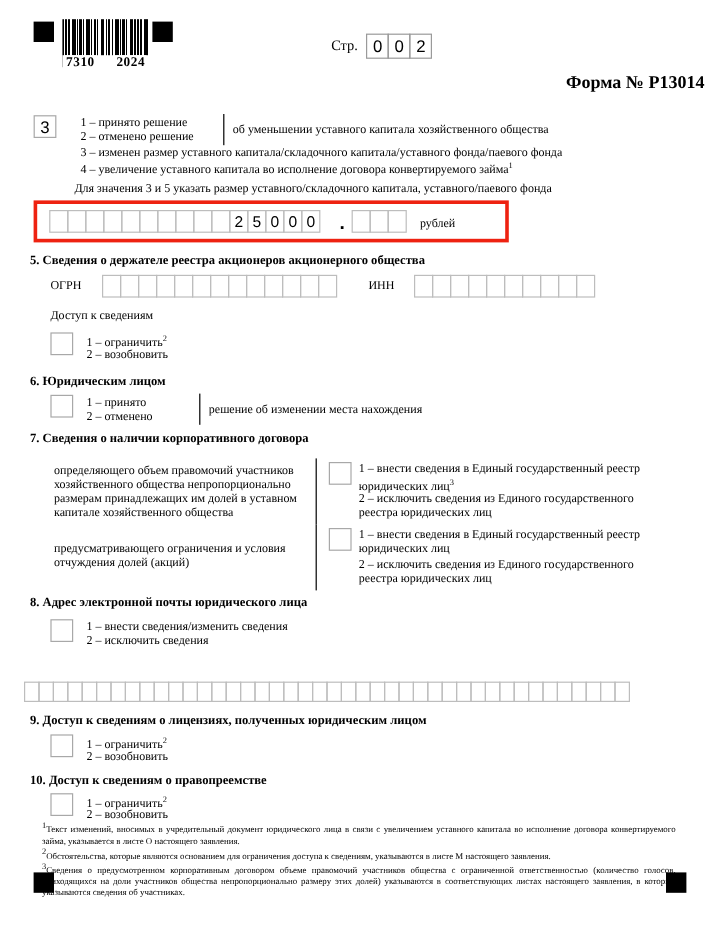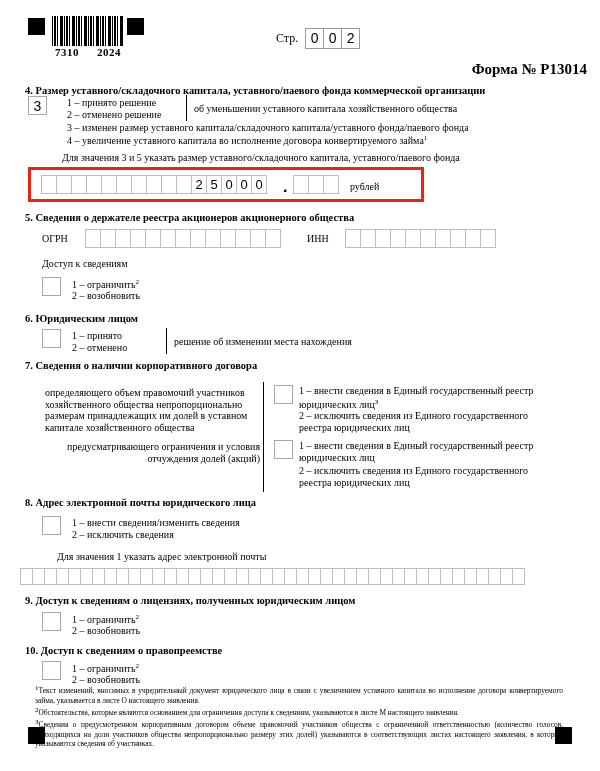--- a/index.html
+++ b/index.html
@@ -211,21 +211,20 @@
     <div class="pageno-label">Стр.</div>
     <div class="pageno-cells">
       <div class="cell">0</div>
       <div class="cell">0</div>
       <div class="cell">2</div>
     </div>
   </div>
 
   <div class="formno">Форма № Р13014</div>
 
-  <div class="section-title" style="left:25px; top:85px;">4. Размер уставного/складочного капитала, уставного/паевого фонда коммерческой организации</div>
 
   <div class="box" style="left:28px; top:96px;">3</div>
 
   <div class="txt" style="left:67px; top:97px;">1 – принято решение</div>
   <div class="txt" style="left:67px; top:109px;">2 – отменено решение</div>
   <div class="txt" style="left:67px; top:122px;">3 – изменен размер уставного капитала/складочного капитала/уставного фонда/паевого фонда</div>
   <div class="txt" style="left:67px; top:134px;">
     <span>4 – увеличение уставного капитала во исполнение договора конвертируемого займа</span><sup>1</sup>
   </div>
 
@@ -319,35 +318,34 @@
   <div class="txt-wrap" style="left:45px; top:387px; width:215px;">определяющего объем правомочий участников хозяйственного общества непропорционально размерам принадлежащих им долей в уставном капитале хозяйственного общества</div>
 
   <div class="vline" style="left:263px; top:382px; height:55px;"></div>
 
   <div class="box" style="left:274px; top:385px;"></div>
   <div class="txt-wrap" style="left:299px; top:385px; width:250px;">
     <span>1 –  внести сведения в Единый государственный реестр юридических лиц</span><sup>3</sup>
   </div>
   <div class="txt-wrap" style="left:299px; top:410px; width:258px;">2 –  исключить сведения из Единого государственного реестра юридических лиц</div>
 
-  <div class="txt-wrap" style="left:45px; top:441px; width:215px;text-align:right;">предусматривающего ограничения и условия отчуждения долей (акций)</div>
+  <div class="txt-wrap" style="left:45px; top:452px; width:215px;">предусматривающего ограничения и условия отчуждения долей (акций)</div>
 
   <div class="vline" style="left:263px; top:437px; height:55px;"></div>
 
   <div class="box" style="left:274px; top:440px;"></div>
   <div class="txt-wrap" style="left:299px; top:440px; width:250px;">1 –  внести сведения в Единый государственный реестр юридических лиц</div>
   <div class="txt-wrap" style="left:299px; top:465px; width:258px;">2 –  исключить сведения из Единого государственного реестра юридических лиц</div>
 
   <div class="section-title" style="left:25px; top:497px;">8. Адрес электронной почты юридического лица</div>
 
   <div class="box" style="left:42px; top:516px;"></div>
   <div class="txt" style="left:72px; top:517px;">1 – внести сведения/изменить сведения</div>
   <div class="txt" style="left:72px; top:529px;">2 –  исключить сведения</div>
 
-  <div class="txt" style="left:57px; top:551px;">Для значения 1 указать адрес электронной почты</div>
 
   <div class="cells sz-small" style="left:20px; top:568px;">
     <div class="c"></div>
       <div class="c"></div>
     <div class="c"></div>
       <div class="c"></div>
     <div class="c"></div>
       <div class="c"></div>
     <div class="c"></div>
       <div class="c"></div>

